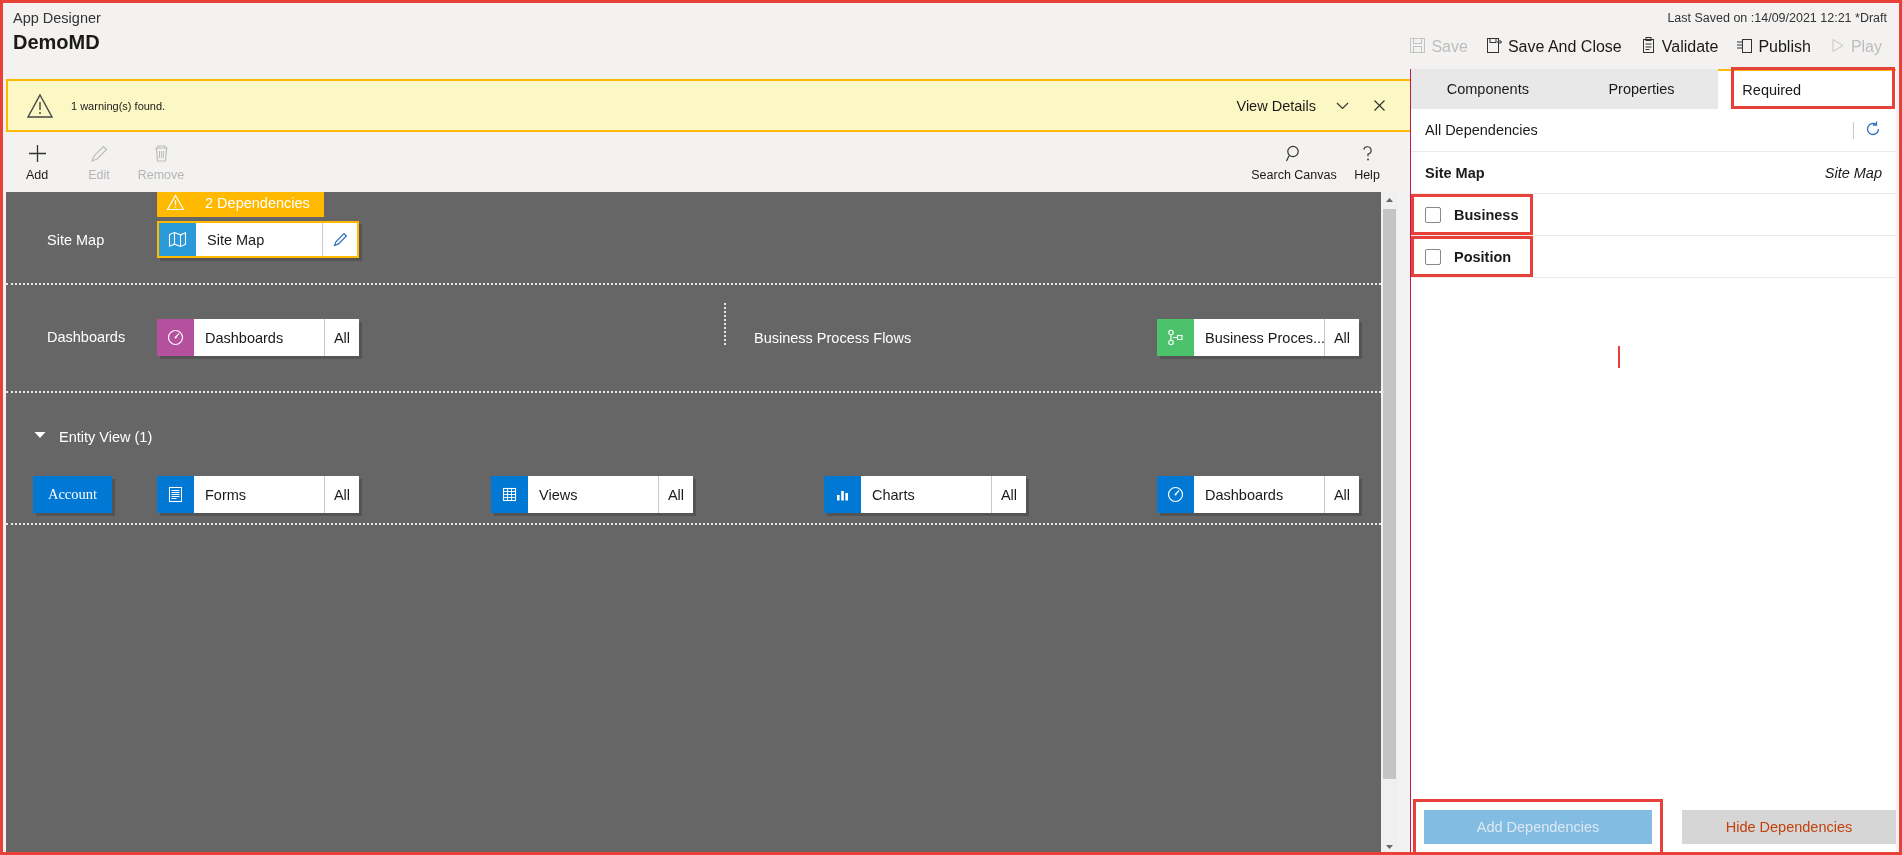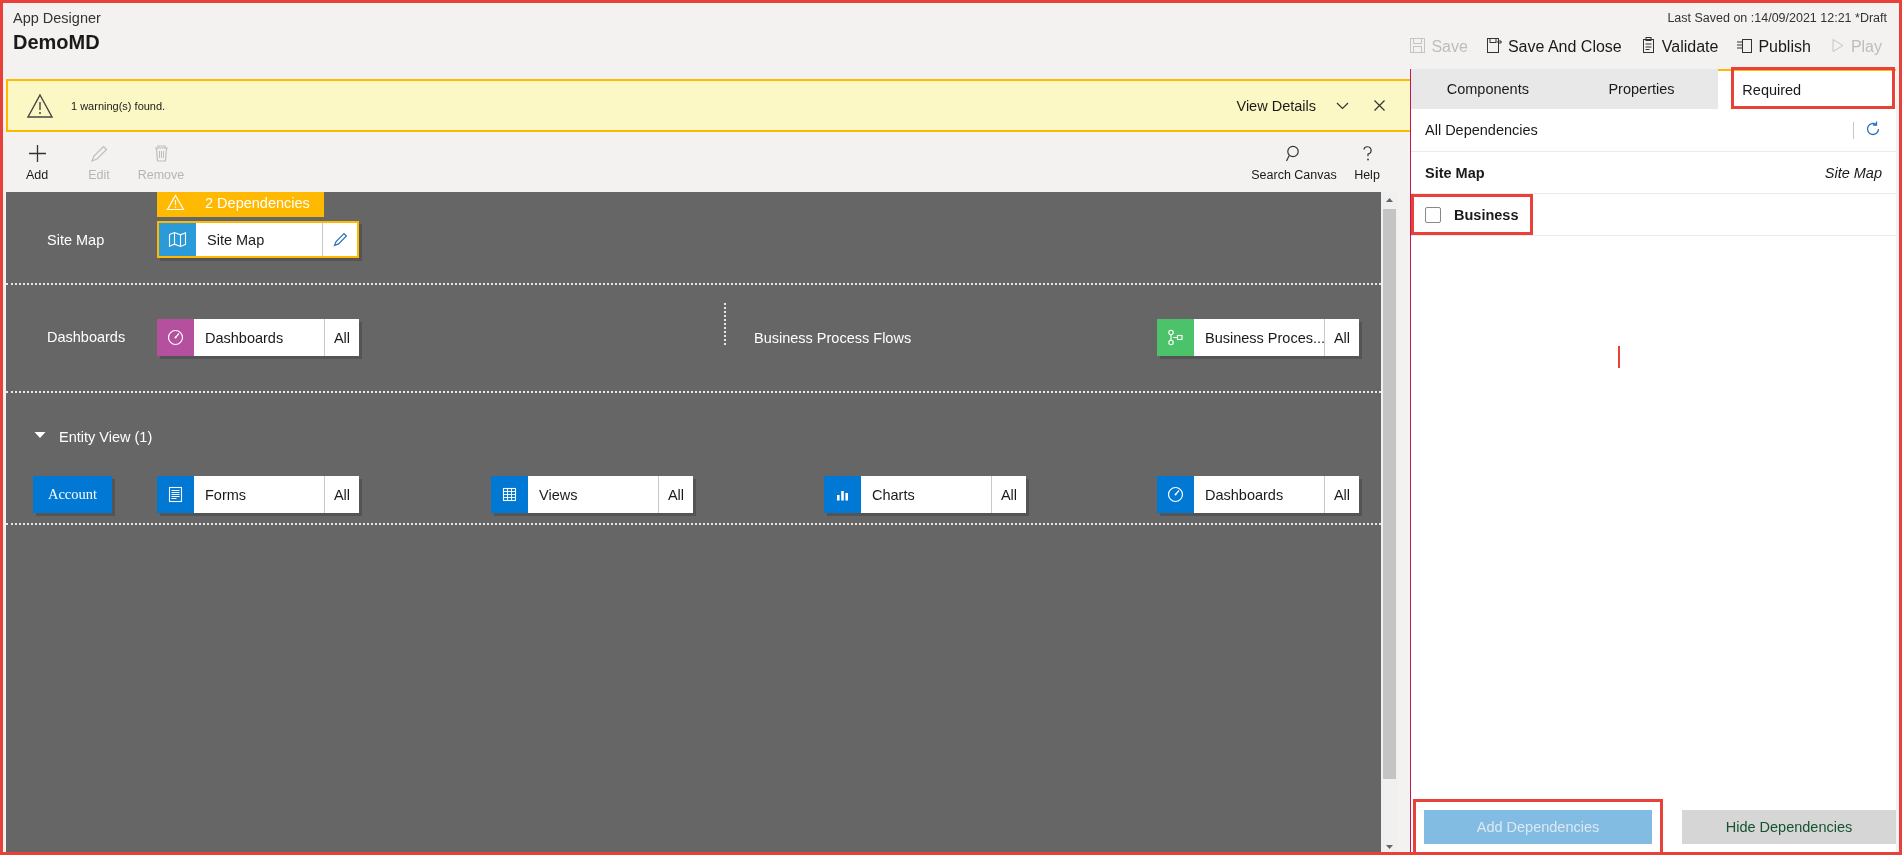--- a/index.html
+++ b/index.html
@@ -437,21 +437,21 @@
     width: 250px; height: 56px;
     border: 3px solid #e8413a;
     box-sizing: border-box;
     pointer-events: none;
   }
   .hide-dep-btn {
     margin-left: 30px;
     width: 228px;
     height: 34px;
     background: #d6d6d6;
-    color: #14532d;
+    color: #c2410c;
     font-size: 14.5px;
     display: flex;
     align-items: center;
     justify-content: center;
     border: none;
     cursor: pointer;
     font-family: "Liberation Sans", sans-serif;
   }
 </style>
 </head>
@@ -778,20 +778,25 @@
       <span class="dep-head-name">Site Map</span>
       <span class="dep-head-type">Site Map</span>
     </div>
 
     <div class="dep-item">
       <span class="cb"></span>
       <span class="dep-item-label">Business</span>
       <span class="dep-hl"></span>
     </div>
 
+    <div class="dep-item">
+      <span class="cb"></span>
+      <span class="dep-item-label">Position</span>
+      <span class="dep-hl"></span>
+    </div>
 
     <div class="caret-mark"></div>
 
     <div class="panel-footer">
       <div class="add-dep-wrap">
         <button class="add-dep-btn">Add Dependencies</button>
         <span class="add-dep-hl"></span>
       </div>
       <button class="hide-dep-btn">Hide Dependencies</button>
     </div>

